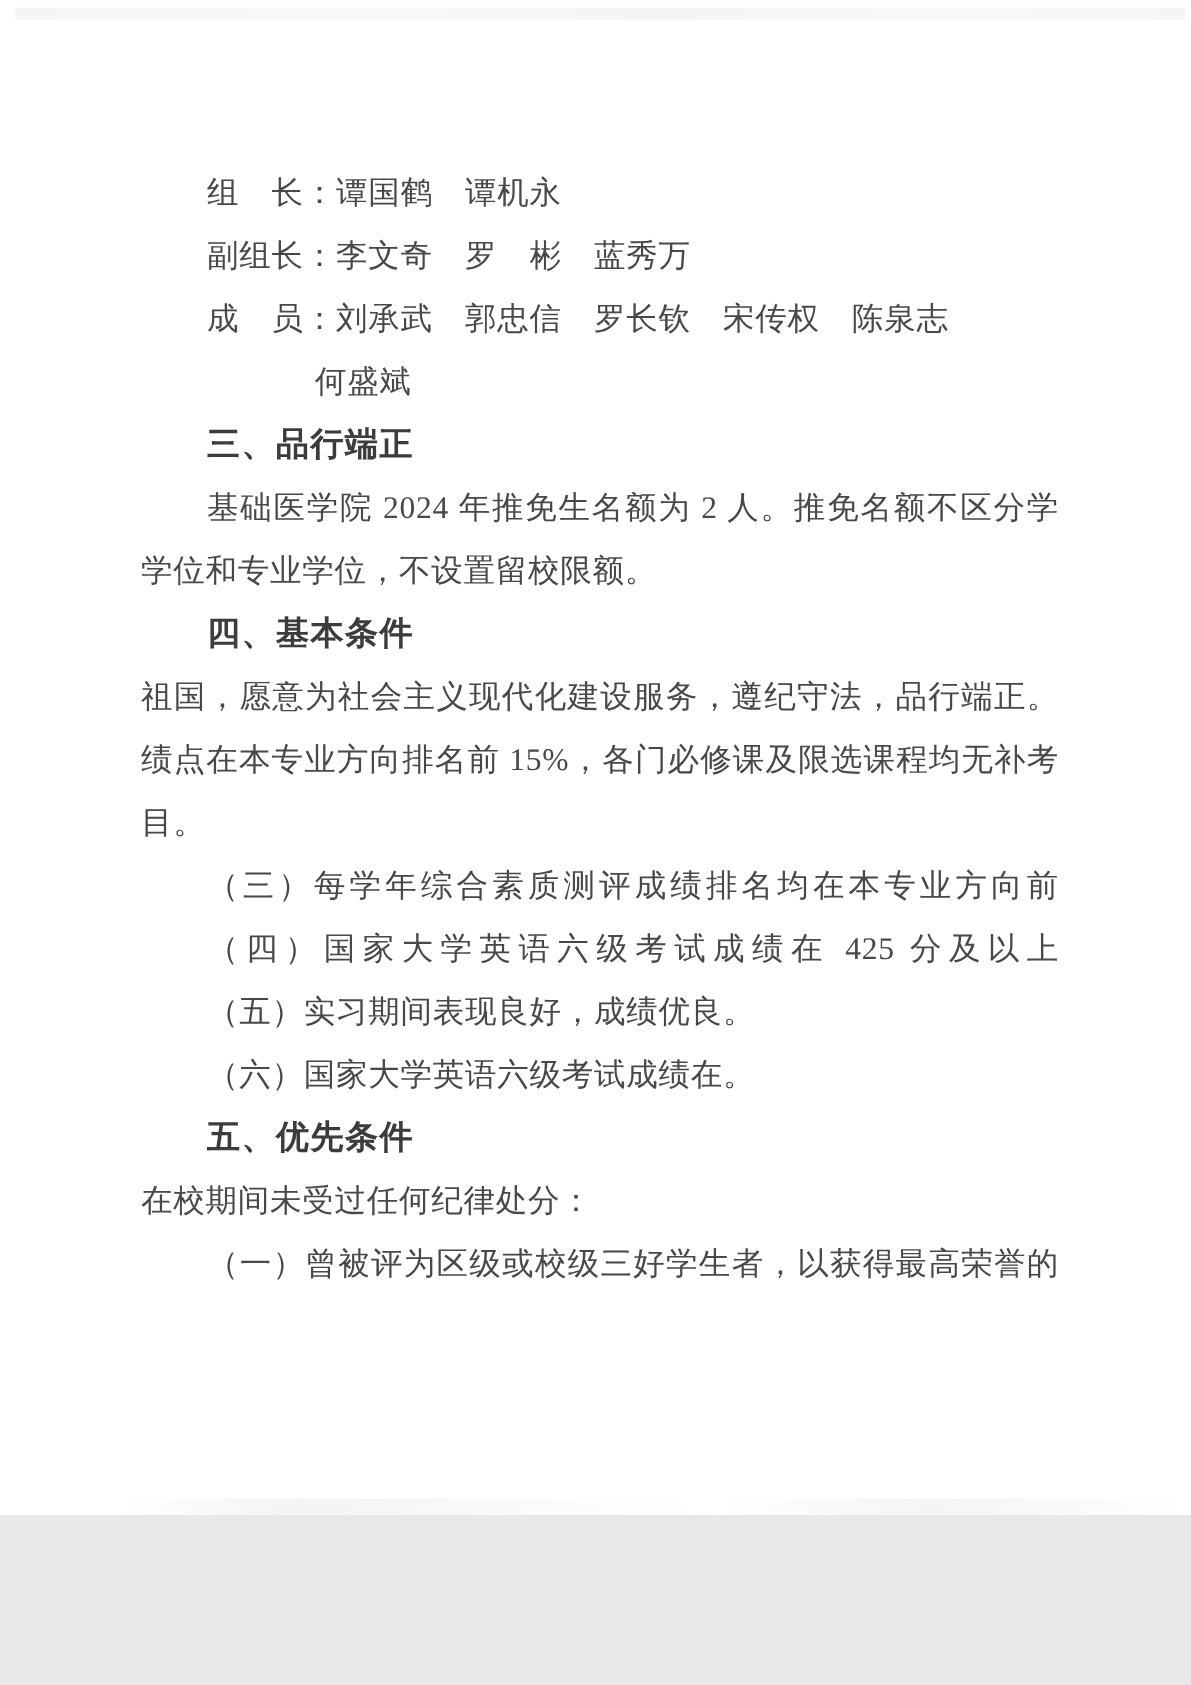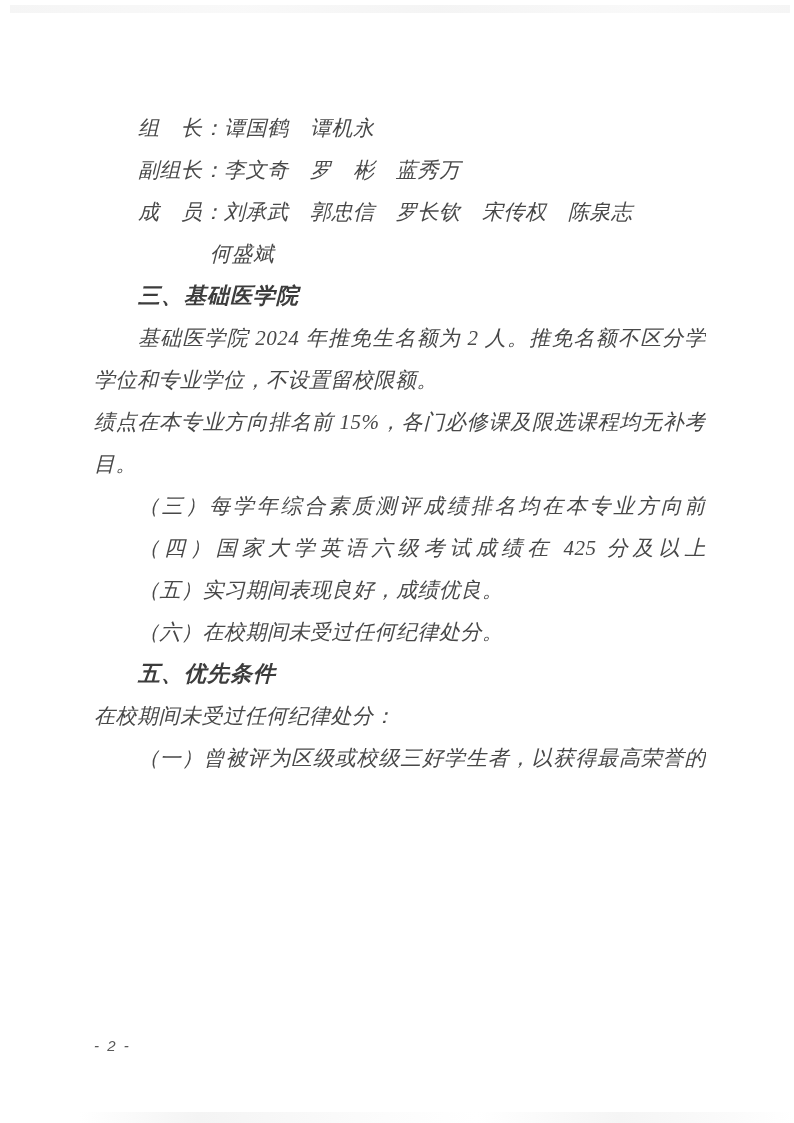--- a/index.html
+++ b/index.html
@@ -3,27 +3,26 @@
 <meta charset="utf-8">
 <style>
   html, body {
     margin: 0;
     padding: 0;
     background: #e8e8e8;
   }
   .page {
     position: relative;
     width: 794px;
-    height: 1123px;
+    height: 1010px;
     margin: 0 auto;
     background: #ffffff;
     overflow: hidden;
     font-family: "Liberation Serif", "DejaVu Serif", serif;
     color: #484848;
-    font-style: italic;
   }
   
   .scan-band-top {
     position: absolute;
     top: 5px; left: 10px; right: 4px;
     height: 8px;
     background: linear-gradient(90deg, #f4f4f4 0%, #f8f8f8 30%, #f3f3f3 55%, #f8f8f8 80%, #f4f4f4 100%);
     opacity: 0.9;
   }
   .scan-band-bottom {
@@ -79,30 +78,32 @@
 
   <div class="scan-band-top"></div>
 
   <div class="content">
 
     <div class="line indent2">组　长：谭国鹤　谭机永</div>
     <div class="line indent2">副组长：李文奇　罗　彬　蓝秀万</div>
     <div class="line indent2">成　员：刘承武　郭忠信　罗长钦　宋传权　陈泉志</div>
     <div class="line member2">何盛斌</div>
 
-    <div class="line indent2 heading">三、基础医学院</div>
+    <div class="line indent2 heading">三、品行端正</div>
     <div class="line indent2 just">基础医学院 2024 年推免生名额为 2 人。推免名额不区分学术</div>
     <div class="line">学位和专业学位，不设置留校限额。</div>
 
+    <div class="line indent2 heading">四、基本条件</div>
+    <div class="line just">祖国，愿意为社会主义现代化建设服务，遵纪守法，品行端正。</div>
     <div class="line just">绩点在本专业方向排名前 15%，各门必修课及限选课程均无补考科</div>
     <div class="line">目。</div>
     <div class="line indent2 just">（三）每学年综合素质测评成绩排名均在本专业方向前 30%。</div>
     <div class="line indent2 just">（四）国家大学英语六级考试成绩在 425 分及以上（≥425）。</div>
     <div class="line indent2">（五）实习期间表现良好，成绩优良。</div>
-    <div class="line indent2">（六）在校期间未受过任何纪律处分。</div>
+    <div class="line indent2">（六）国家大学英语六级考试成绩在。</div>
 
     <div class="line indent2 heading">五、优先条件</div>
     <div class="line">在校期间未受过任何纪律处分：</div>
     <div class="line indent2 just">（一）曾被评为区级或校级三好学生者，以获得最高荣誉的</div>
 
   </div>
 
   <div class="pagenum">- 2 -</div>
 
   <div class="scan-band-bottom"></div>

